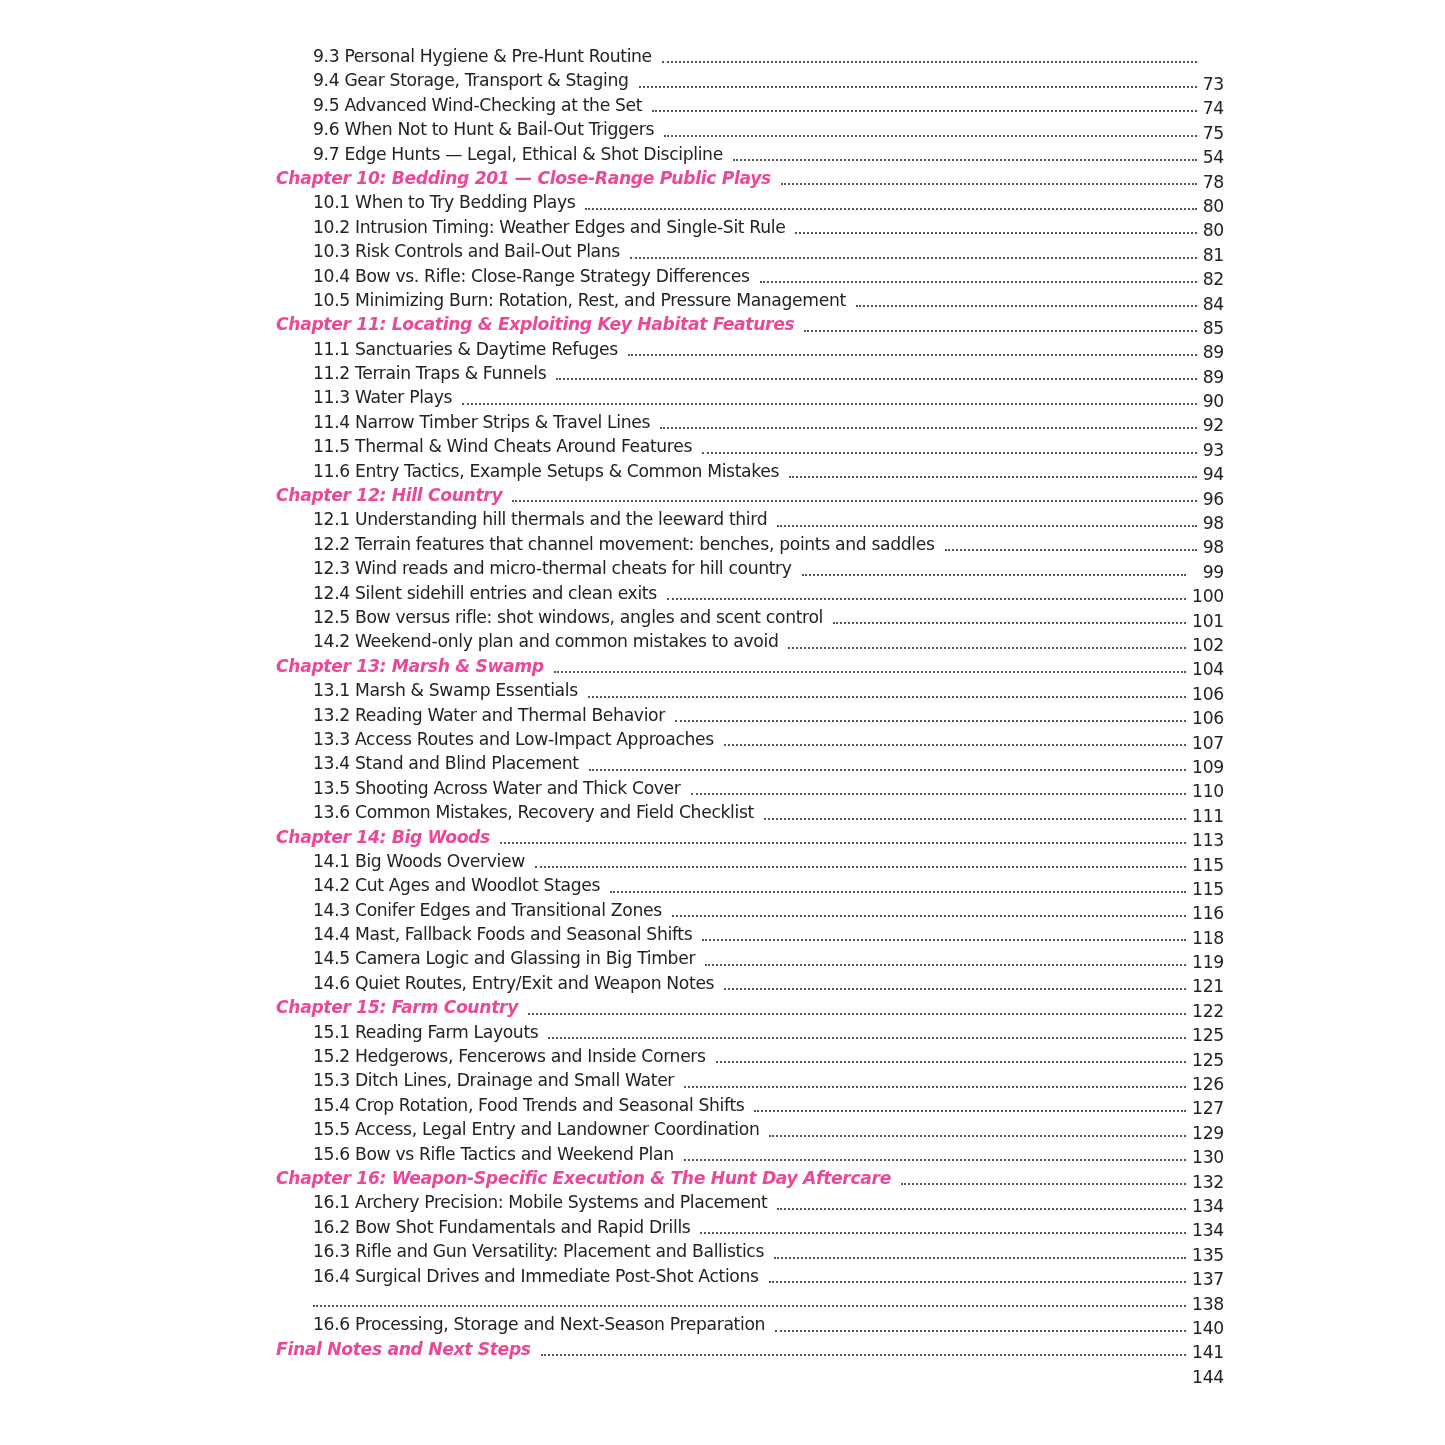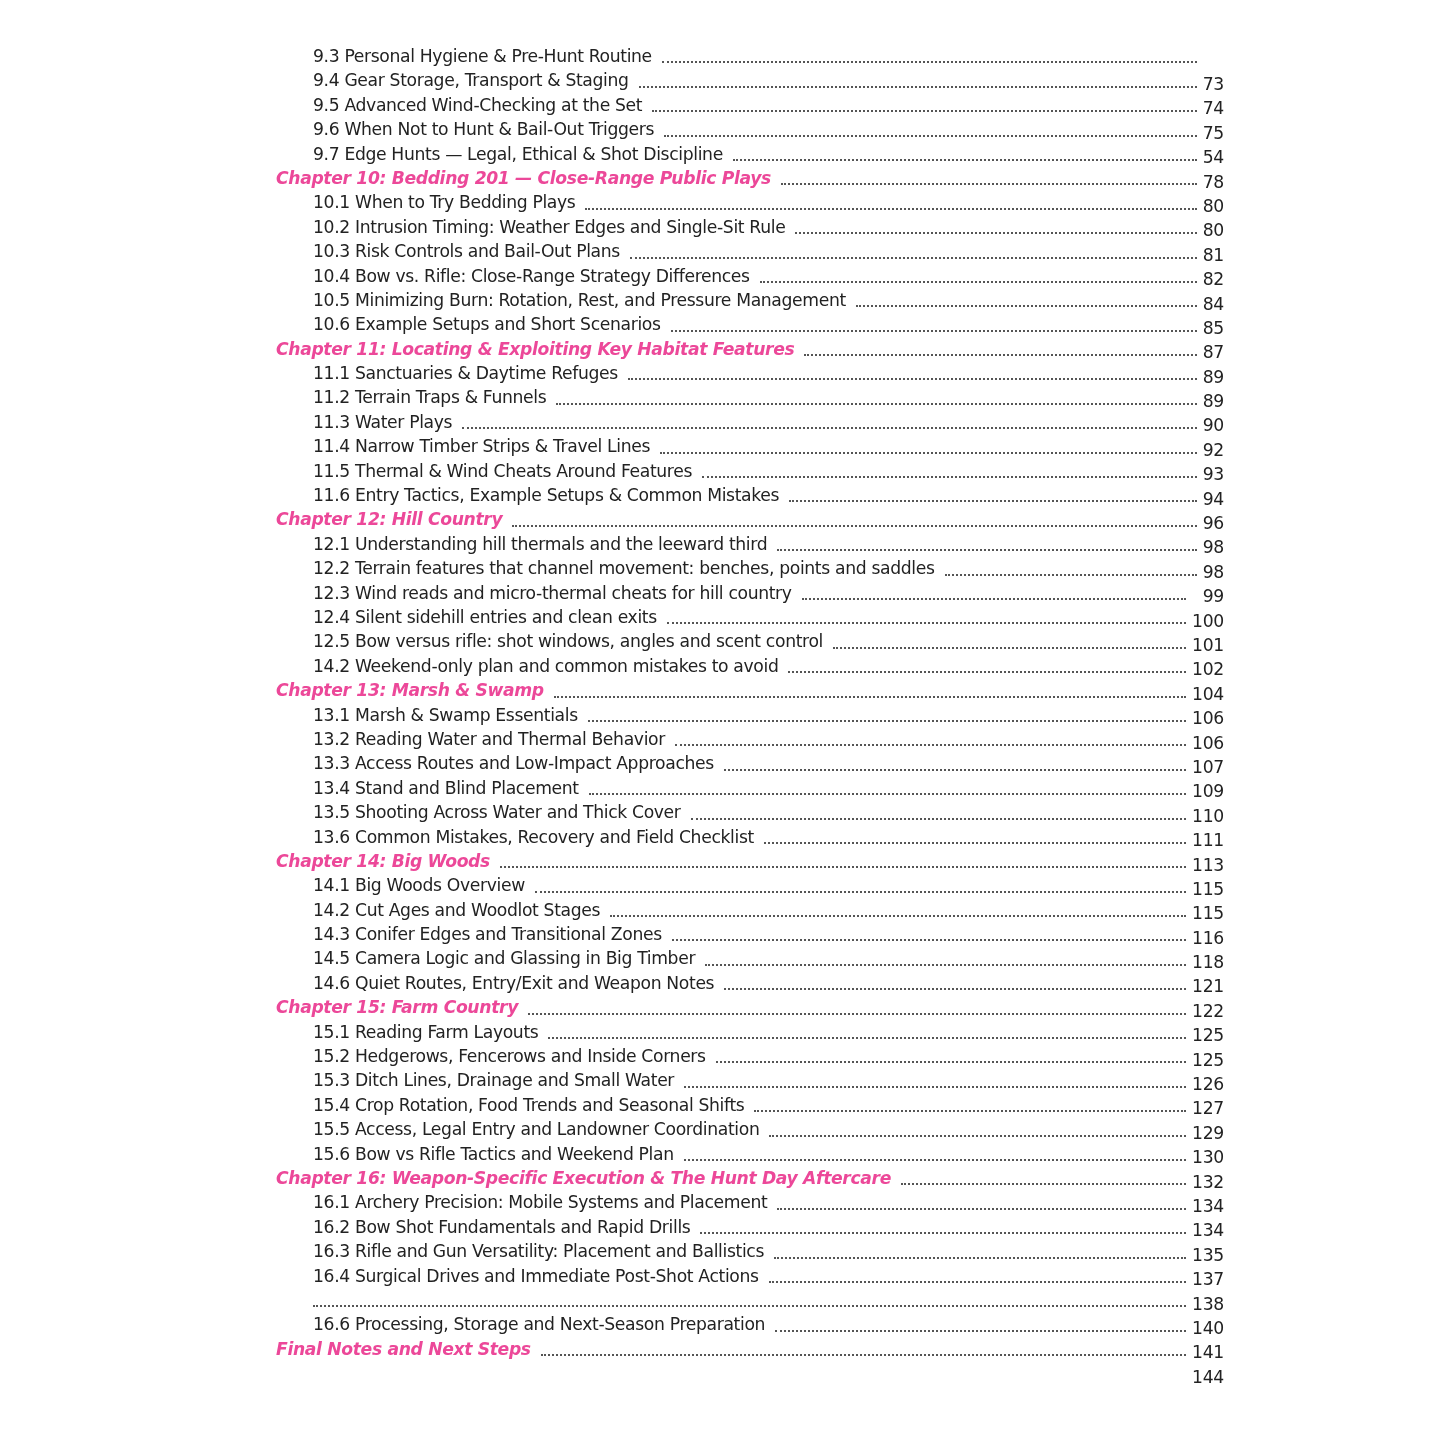--- a/index.html
+++ b/index.html
@@ -111,25 +111,20 @@
     <div class="toc-row section">
     <span class="label">10.4 Bow vs. Rifle: Close-Range Strategy Differences</span>
     <span class="leader"></span>
     <span class="page">84</span>
   </div>
     <div class="toc-row section">
     <span class="label">10.5 Minimizing Burn: Rotation, Rest, and Pressure Management</span>
     <span class="leader"></span>
     <span class="page">85</span>
   </div>
-    <div class="toc-row section">
-    <span class="label">10.6 Example Setups and Short Scenarios</span>
-    <span class="leader"></span>
-    <span class="page">87</span>
-  </div>
     <div class="toc-row chapter">
     <span class="label">Chapter 11: Locating &amp; Exploiting Key Habitat Features</span>
     <span class="leader"></span>
     <span class="page">89</span>
   </div>
     <div class="toc-row section">
     <span class="label">11.1 Sanctuaries &amp; Daytime Refuges</span>
     <span class="leader"></span>
     <span class="page">89</span>
   </div>
@@ -240,20 +235,25 @@
   </div>
     <div class="toc-row section">
     <span class="label">14.2 Cut Ages and Woodlot Stages</span>
     <span class="leader"></span>
     <span class="page">116</span>
   </div>
     <div class="toc-row section">
     <span class="label">14.3 Conifer Edges and Transitional Zones</span>
     <span class="leader"></span>
     <span class="page">118</span>
+  </div>
+    <div class="toc-row section">
+    <span class="label">14.4 Mast, Fallback Foods and Seasonal Shifts</span>
+    <span class="leader"></span>
+    <span class="page">119</span>
   </div>
     <div class="toc-row section">
     <span class="label">14.5 Camera Logic and Glassing in Big Timber</span>
     <span class="leader"></span>
     <span class="page">121</span>
   </div>
     <div class="toc-row section">
     <span class="label">14.6 Quiet Routes, Entry/Exit and Weapon Notes</span>
     <span class="leader"></span>
     <span class="page">122</span>

